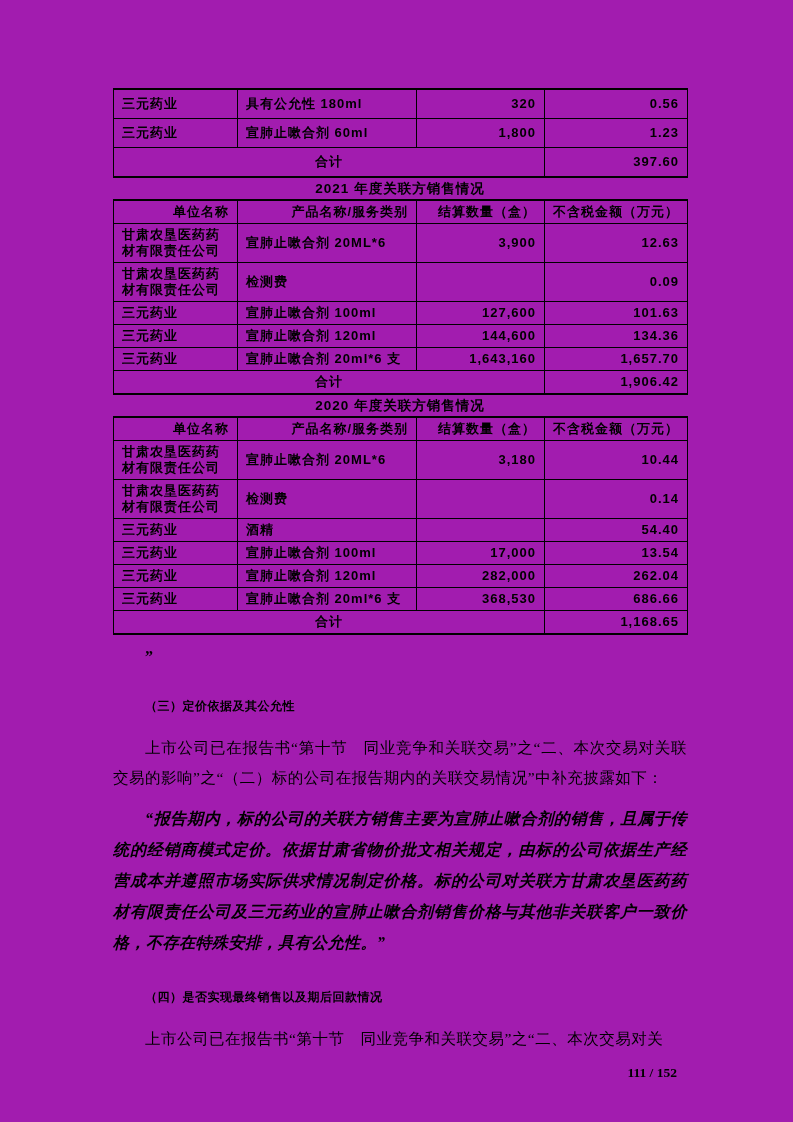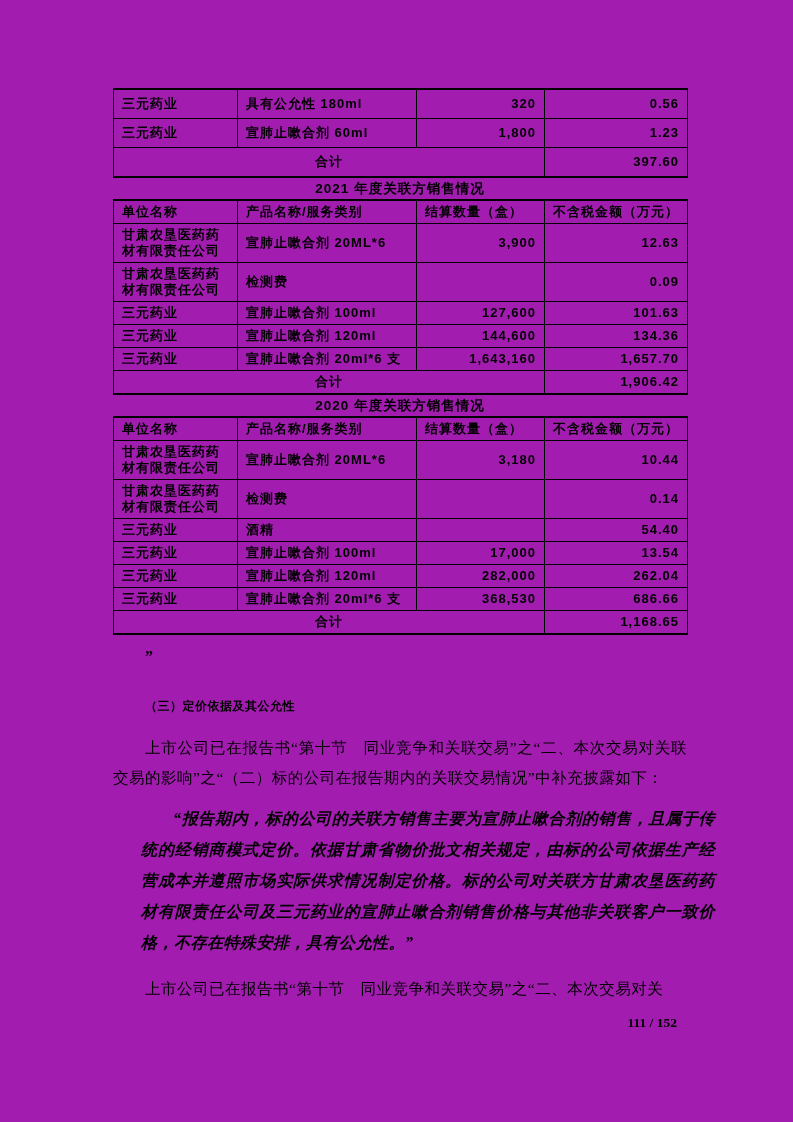--- a/index.html
+++ b/index.html
@@ -29,21 +29,21 @@
   }
   table.tbl td, table.tbl th {
     border: 1px solid #000;
     padding: 3px 8px;
     letter-spacing: 1px;
     vertical-align: middle;
     overflow: hidden;
   }
   table.tbl tr.row-first td, table.tbl tr.row-first th { border-top: 2.5px solid #000; }
   table.tbl tr.row-last td { border-bottom: 2.5px solid #000; }
-  table.tbl th { text-align: left; font-weight: bold; }
+  table.tbl th { text-align: right; font-weight: bold; }
   td.c-unit, td.c-prod { text-align: left; }
   td.c-num { text-align: right; padding-right: 10px; letter-spacing: 0.5px; }
   table.tbl1 td { padding-top: 6px; padding-bottom: 6px; }
   td.c-total { text-align: center; }
   .tbl-title {
     width: 574px;
     text-align: center;
     font-family: "Liberation Sans", sans-serif;
     font-weight: bold;
     font-size: 13.5px;
@@ -78,21 +78,20 @@
   .quote-para {
     margin-top: 10px;
     width: 574px;
     font-size: 16px;
     line-height: 31px;
     font-weight: bold;
     font-style: italic;
     text-align: justify;
     text-indent: 32px;
     letter-spacing: 0.5px;
-    margin-left: 28px;
   }
   .page-number {
     margin-top: 10px;
     width: 574px;
     text-align: right;
     padding-right: 10px;
     font-weight: bold;
     font-size: 13.5px;
     line-height: 18px;
   }
@@ -239,18 +238,19 @@
         </tr>
       </tbody>
     </table>
 
     <div class="closing-quote">”</div>
 
     <div class="sec-heading">（三）定价依据及其公允性</div>
     <p class="body-para">上市公司已在报告书“第十节　同业竞争和关联交易”之“二、本次交易对关联交易的影响”之“（二）标的公司在报告期内的关联交易情况”中补充披露如下：</p>
     <p class="quote-para">“报告期内，标的公司的关联方销售主要为宣肺止嗽合剂的销售，且属于传统的经销商模式定价。依据甘肃省物价批文相关规定，由标的公司依据生产经营成本并遵照市场实际供求情况制定价格。标的公司对关联方甘肃农垦医药药材有限责任公司及三元药业的宣肺止嗽合剂销售价格与其他非关联客户一致价格，不存在特殊安排，具有公允性。”</p>
 
+    <div class="sec-heading">（四）是否实现最终销售以及期后回款情况</div>
     <p class="body-para">上市公司已在报告书“第十节　同业竞争和关联交易”之“二、本次交易对关</p>
 
     <div class="page-number">111 / 152</div>
 
   </div>
 </div>
 
 </body></html>

